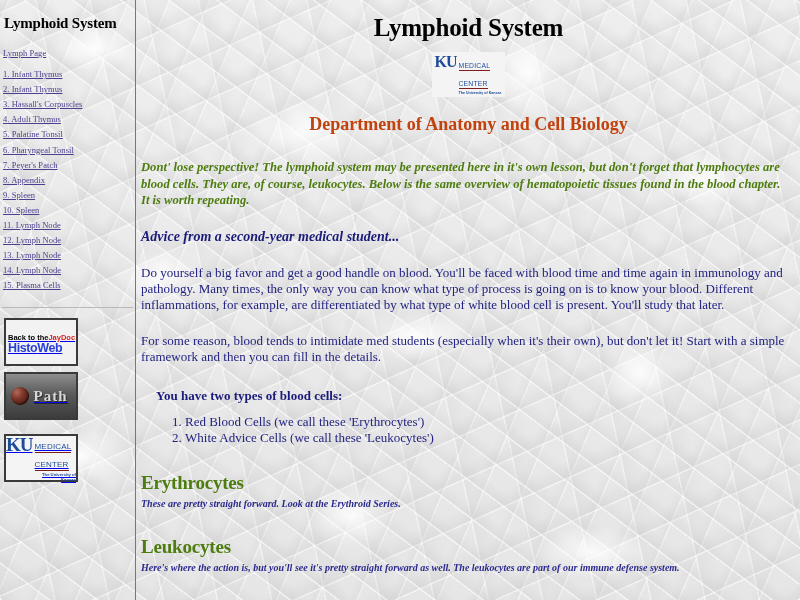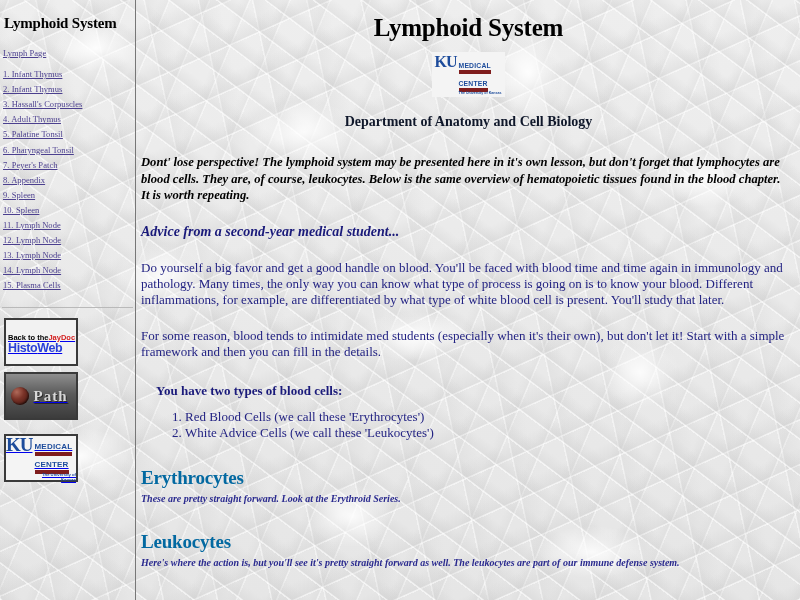--- a/index.html
+++ b/index.html
@@ -171,25 +171,25 @@
   .ku-mark {
     font-family: "Liberation Serif", serif;
     font-weight: bold;
     color: #1c4b9b;
     line-height: 1;
     letter-spacing: -1px;
   }
   .ku-right { margin-left: 2px; }
   .ku-words {
     font-family: "Liberation Sans", sans-serif;
-    font-weight: bold;
+    font-weight: normal;
     color: #1c4b9b;
     line-height: 1.02;
     letter-spacing: 0.2px;
-    border-bottom: 4px solid #7f1d1d;
+    border-bottom: 1px solid #7f1d1d;
     padding-bottom: 1px;
   }
   .ku-sub {
     font-family: "Liberation Sans", sans-serif;
     font-weight: bold;
     color: #1c4b9b;
     text-align: right;
     margin-top: 1px;
   }
   
@@ -229,36 +229,36 @@
     justify-content: center;
     margin-top: 10px;
   }
   #header-ku-logo {
     background: #f4f4f4;
     padding: 2px 4px 2px 3px;
     display: inline-flex;
   }
   #department {
     text-align: center;
-    font-size: 14px;
-    font-weight: bold;
-    color: #0f172a;
+    font-size: 18px;
+    font-weight: bold;
+    color: #c2410c;
     margin: 17px 0 0 0;
   }
 
   .content {
     margin: 0;
     padding: 0 12px 0 4px;
   }
   .intro {
     font-style: italic;
     font-weight: bold;
     font-size: 12.6px;
     line-height: 16.5px;
-    color: #000000;
+    color: #4d7c0f;
     margin: 24px 0 16px 0;
   }
   .advice-head {
     font-style: italic;
     font-weight: bold;
     font-size: 14px;
     line-height: 17px;
     color: #1a1a7a;
     margin: 19px 0 0 0;
   }
@@ -280,21 +280,21 @@
     padding-left: 44px;
     font-size: 13px;
     line-height: 16.2px;
     color: #232383;
   }
   ol.cells li { margin: 0; padding: 0; }
 
   .section-head {
     font-size: 19px;
     font-weight: bold;
-    color: #0369a1;
+    color: #4d7c0f;
     margin: 26px 0 0 0;
     letter-spacing: -0.2px;
   }
   .section-note {
     font-style: italic;
     font-weight: bold;
     font-size: 10px;
     line-height: 13px;
     color: #2a2a8f;
     margin: 3px 0 0 0;

